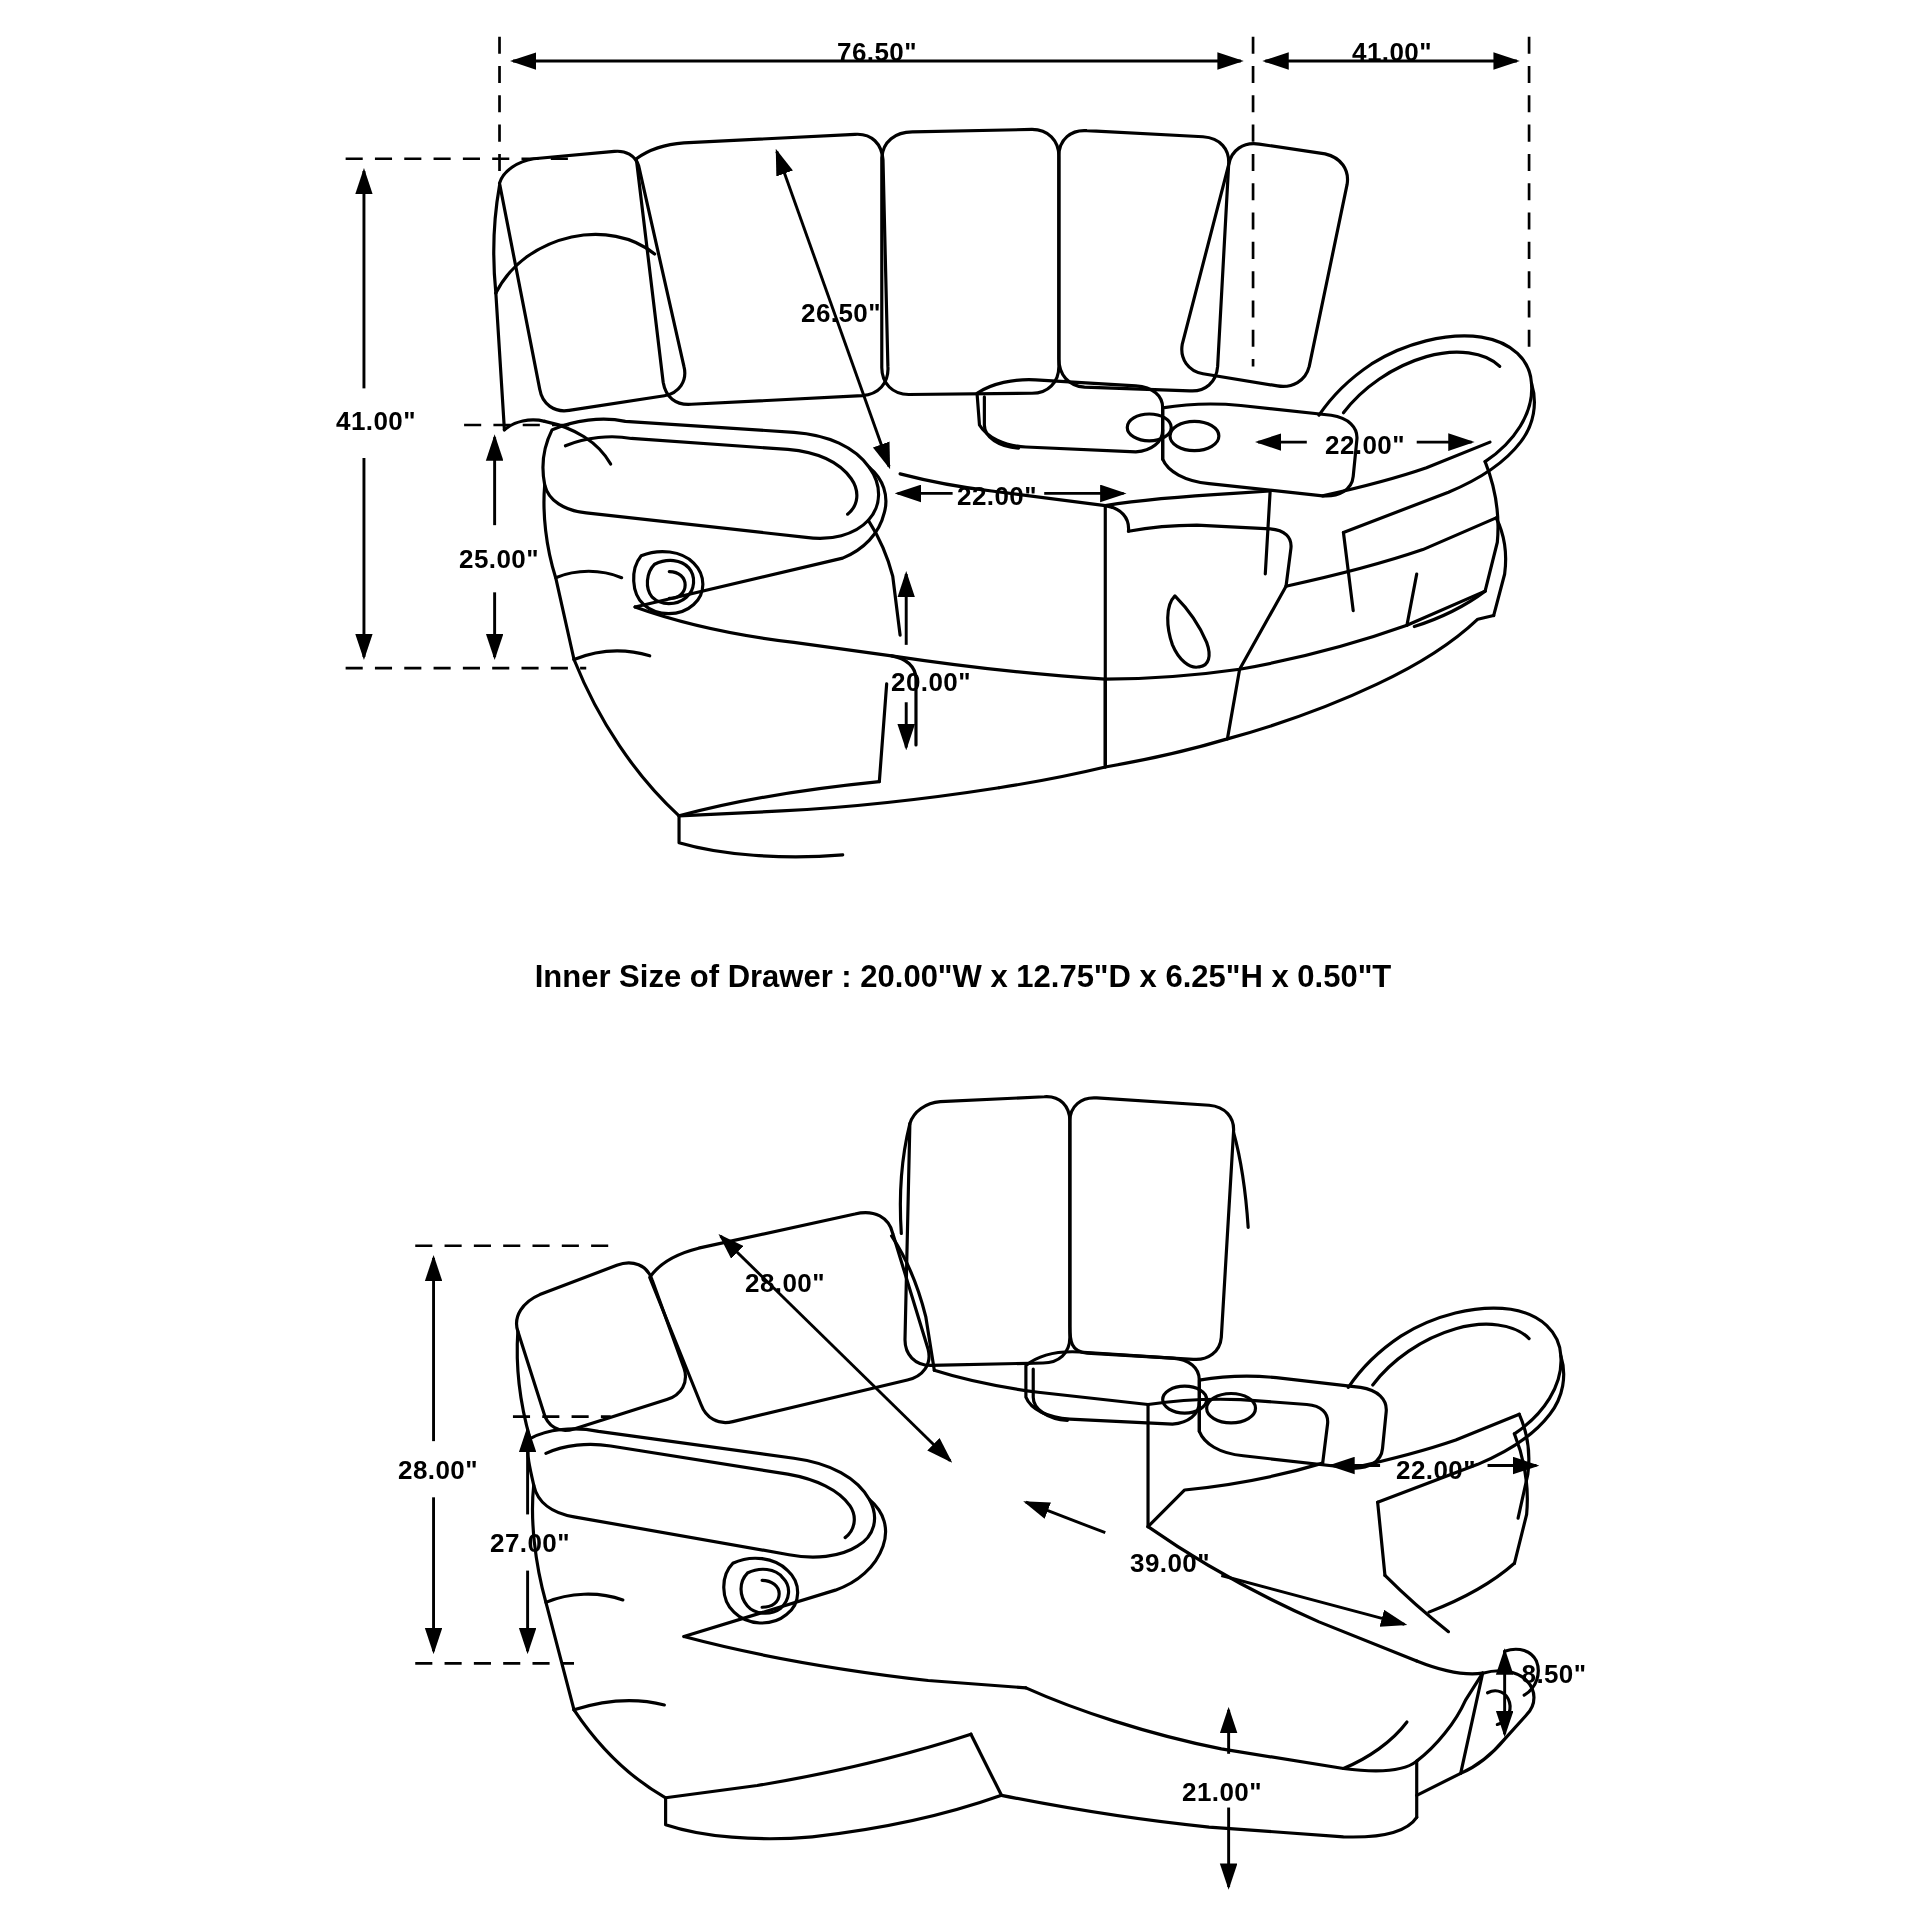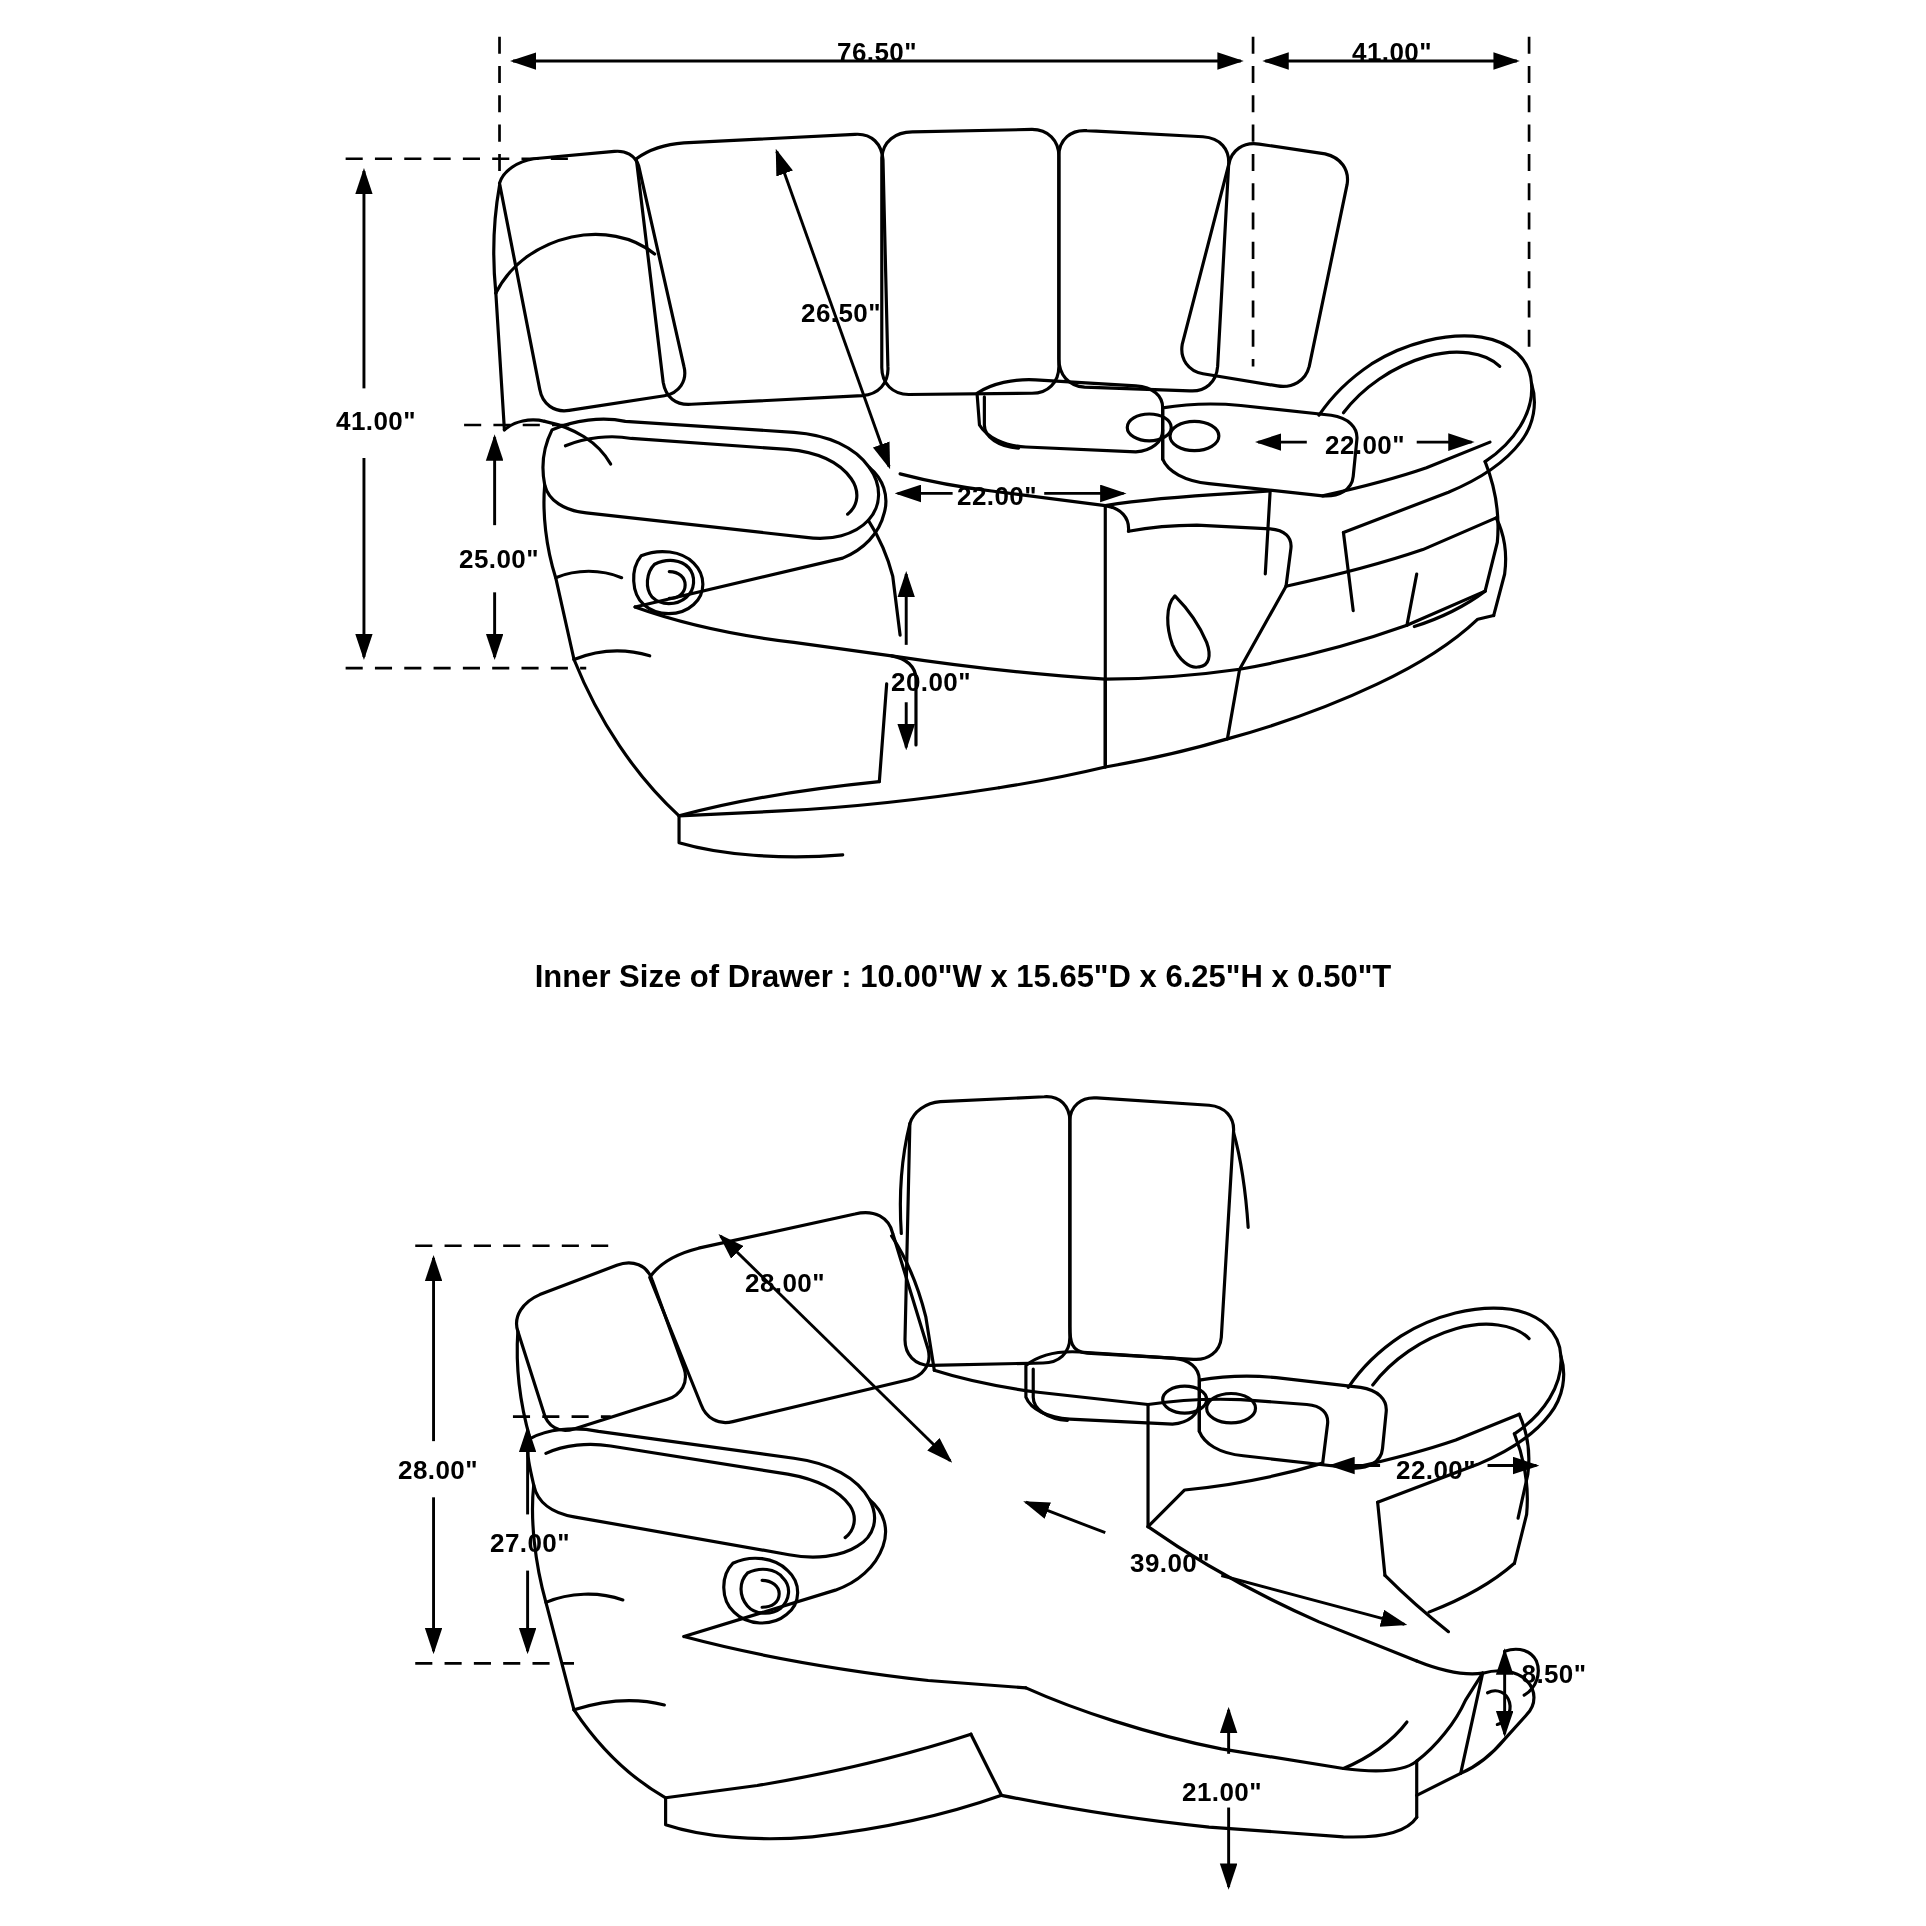--- a/index.html
+++ b/index.html
@@ -275,21 +275,21 @@
 
   <div class="dim-label" style="left:877px; top:52px;">76.50"</div>
   <div class="dim-label" style="left:1392px; top:52px;">41.00"</div>
   <div class="dim-label" style="left:376px; top:421px;">41.00"</div>
   <div class="dim-label" style="left:841px; top:313px;">26.50"</div>
   <div class="dim-label" style="left:499px; top:559px;">25.00"</div>
   <div class="dim-label" style="left:997px; top:496px;">22.00"</div>
   <div class="dim-label" style="left:1365px; top:445px;">22.00"</div>
   <div class="dim-label" style="left:931px; top:682px;">20.00"</div>
 
-  <div class="note" style="left:963px; top:977px;">Inner Size of Drawer : 10.00"W x 15.65"D x 6.25"H x 0.50"T</div>
+  <div class="note" style="left:963px; top:977px;">Inner Size of Drawer : 20.00"W x 12.75"D x 6.25"H x 0.50"T</div>
 
   <div class="dim-label" style="left:785px; top:1283px;">28.00"</div>
   <div class="dim-label" style="left:438px; top:1470px;">28.00"</div>
   <div class="dim-label" style="left:530px; top:1543px;">27.00"</div>
   <div class="dim-label" style="left:1436px; top:1470px;">22.00"</div>
   <div class="dim-label" style="left:1170px; top:1563px;">39.00"</div>
   <div class="dim-label" style="left:1554px; top:1674px;">8.50"</div>
   <div class="dim-label" style="left:1222px; top:1792px;">21.00"</div>
 
 </div>

